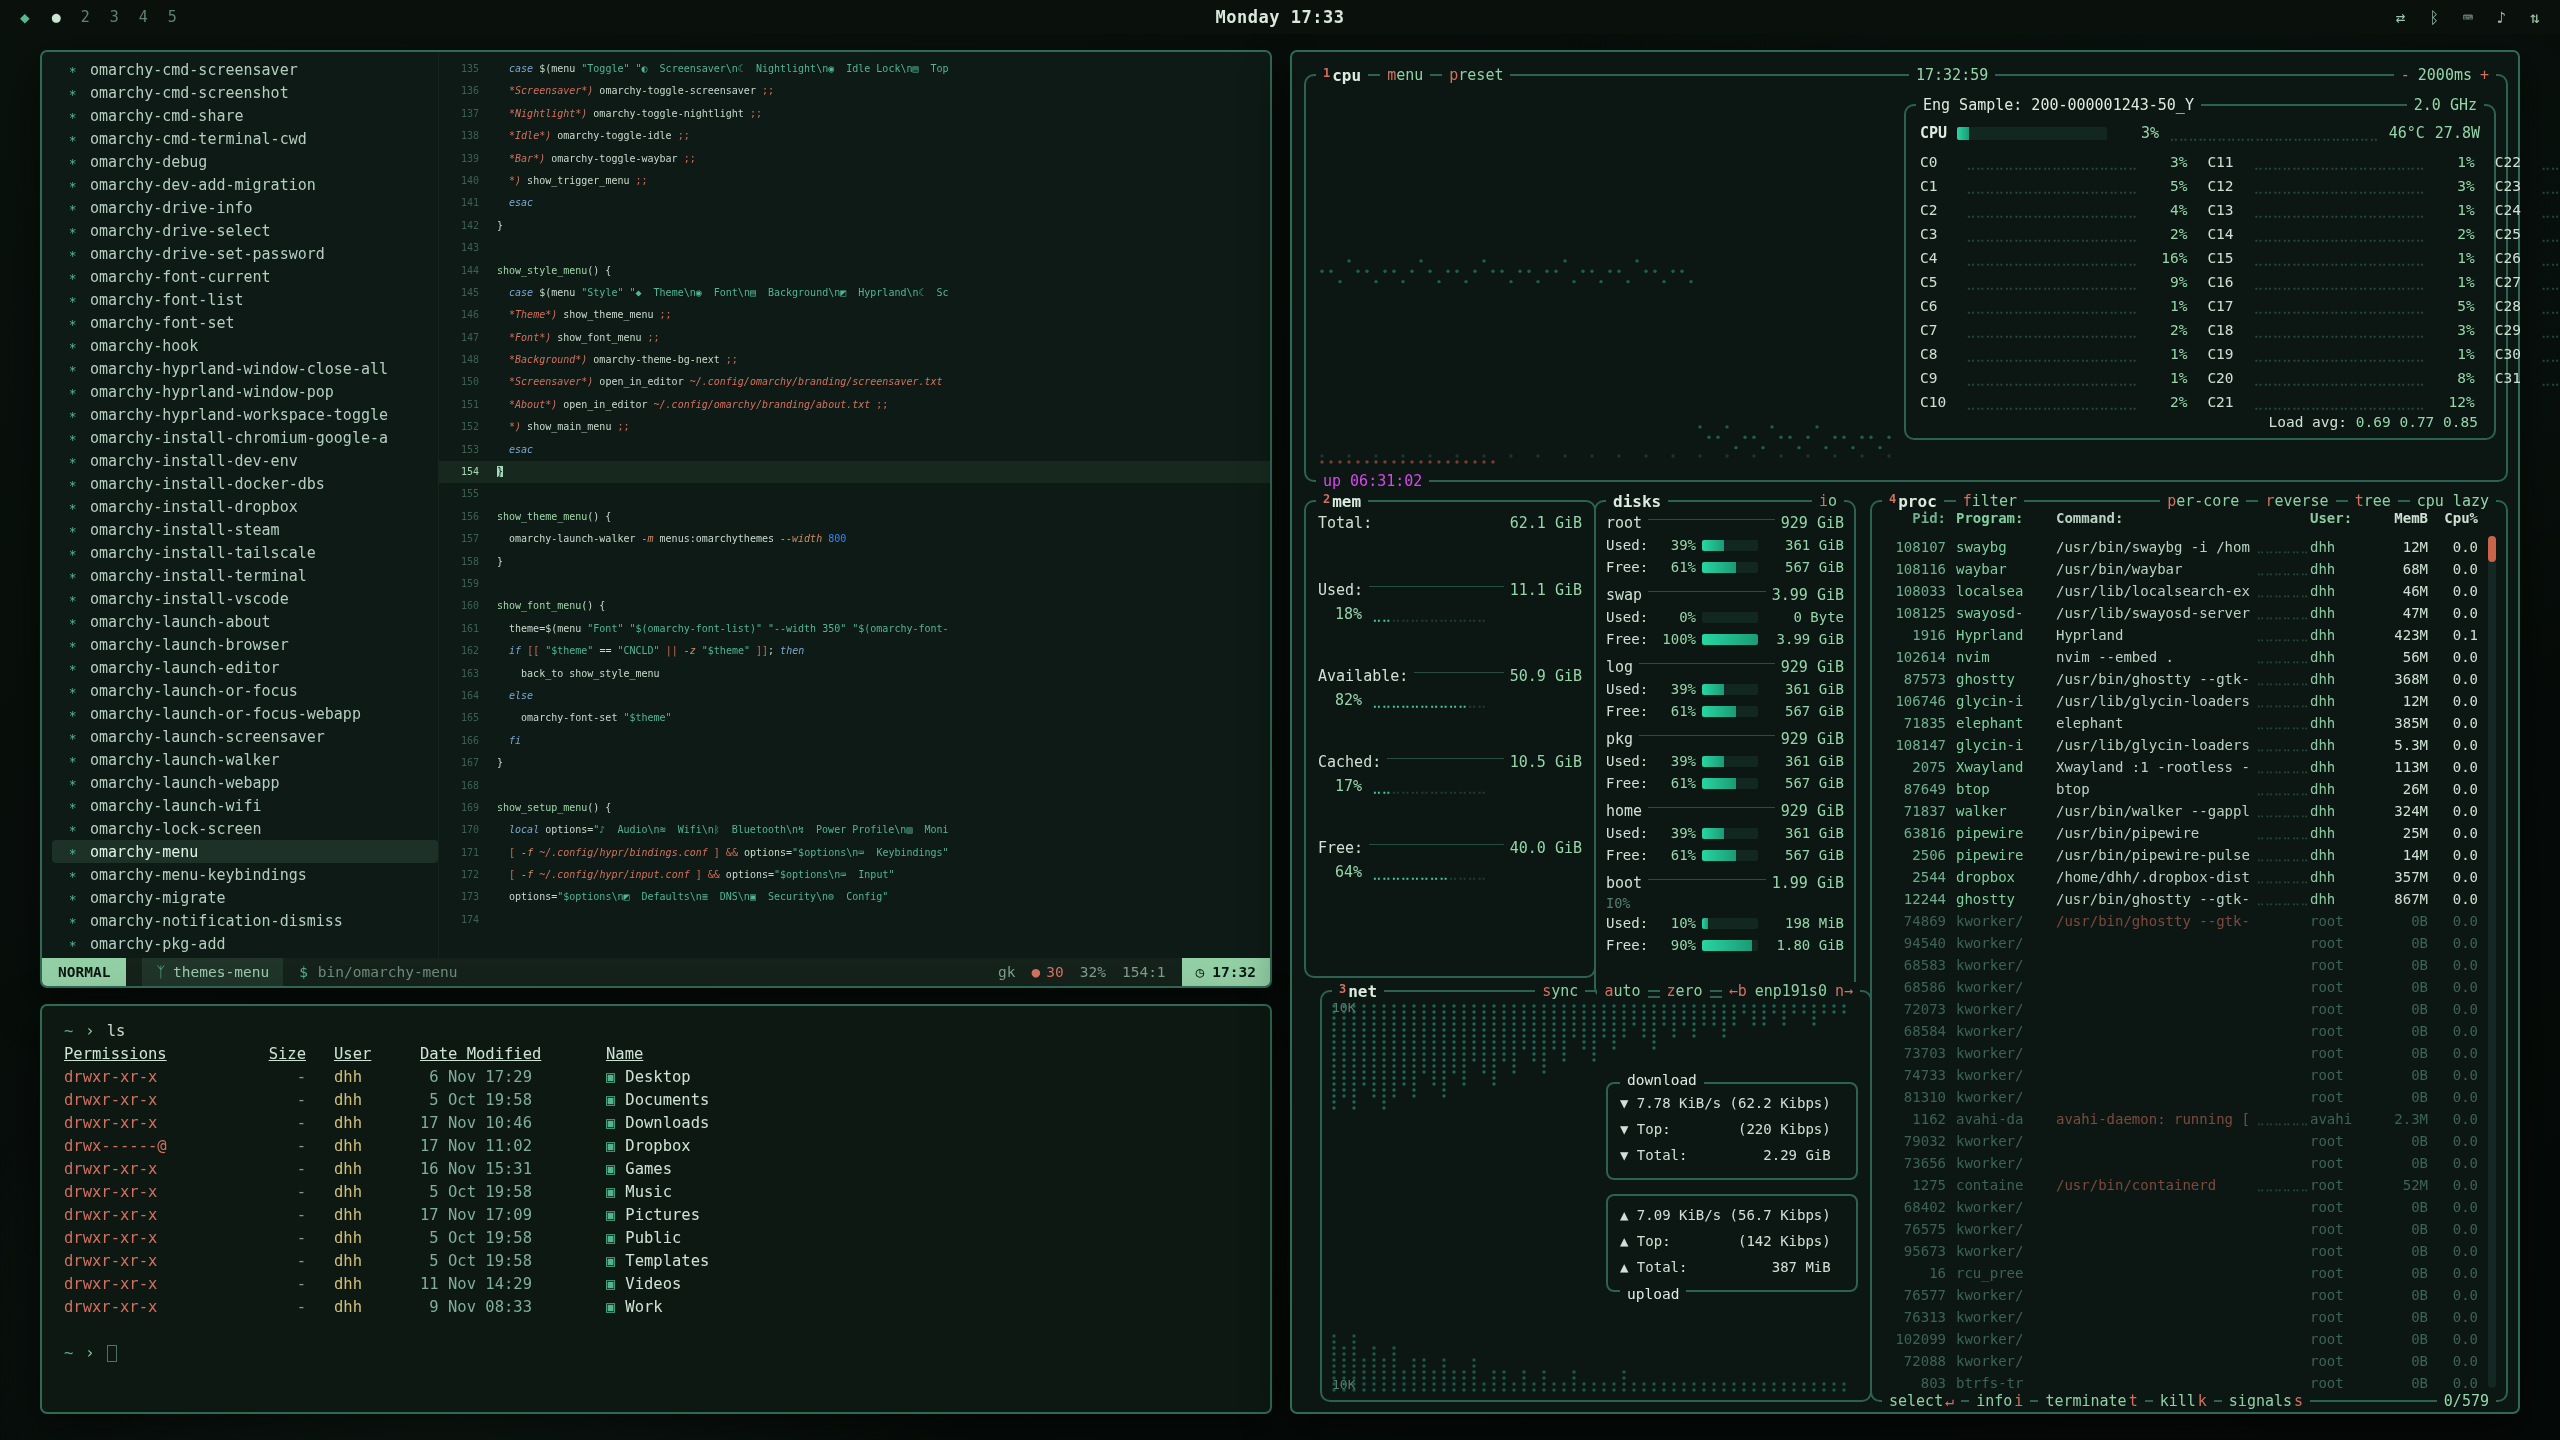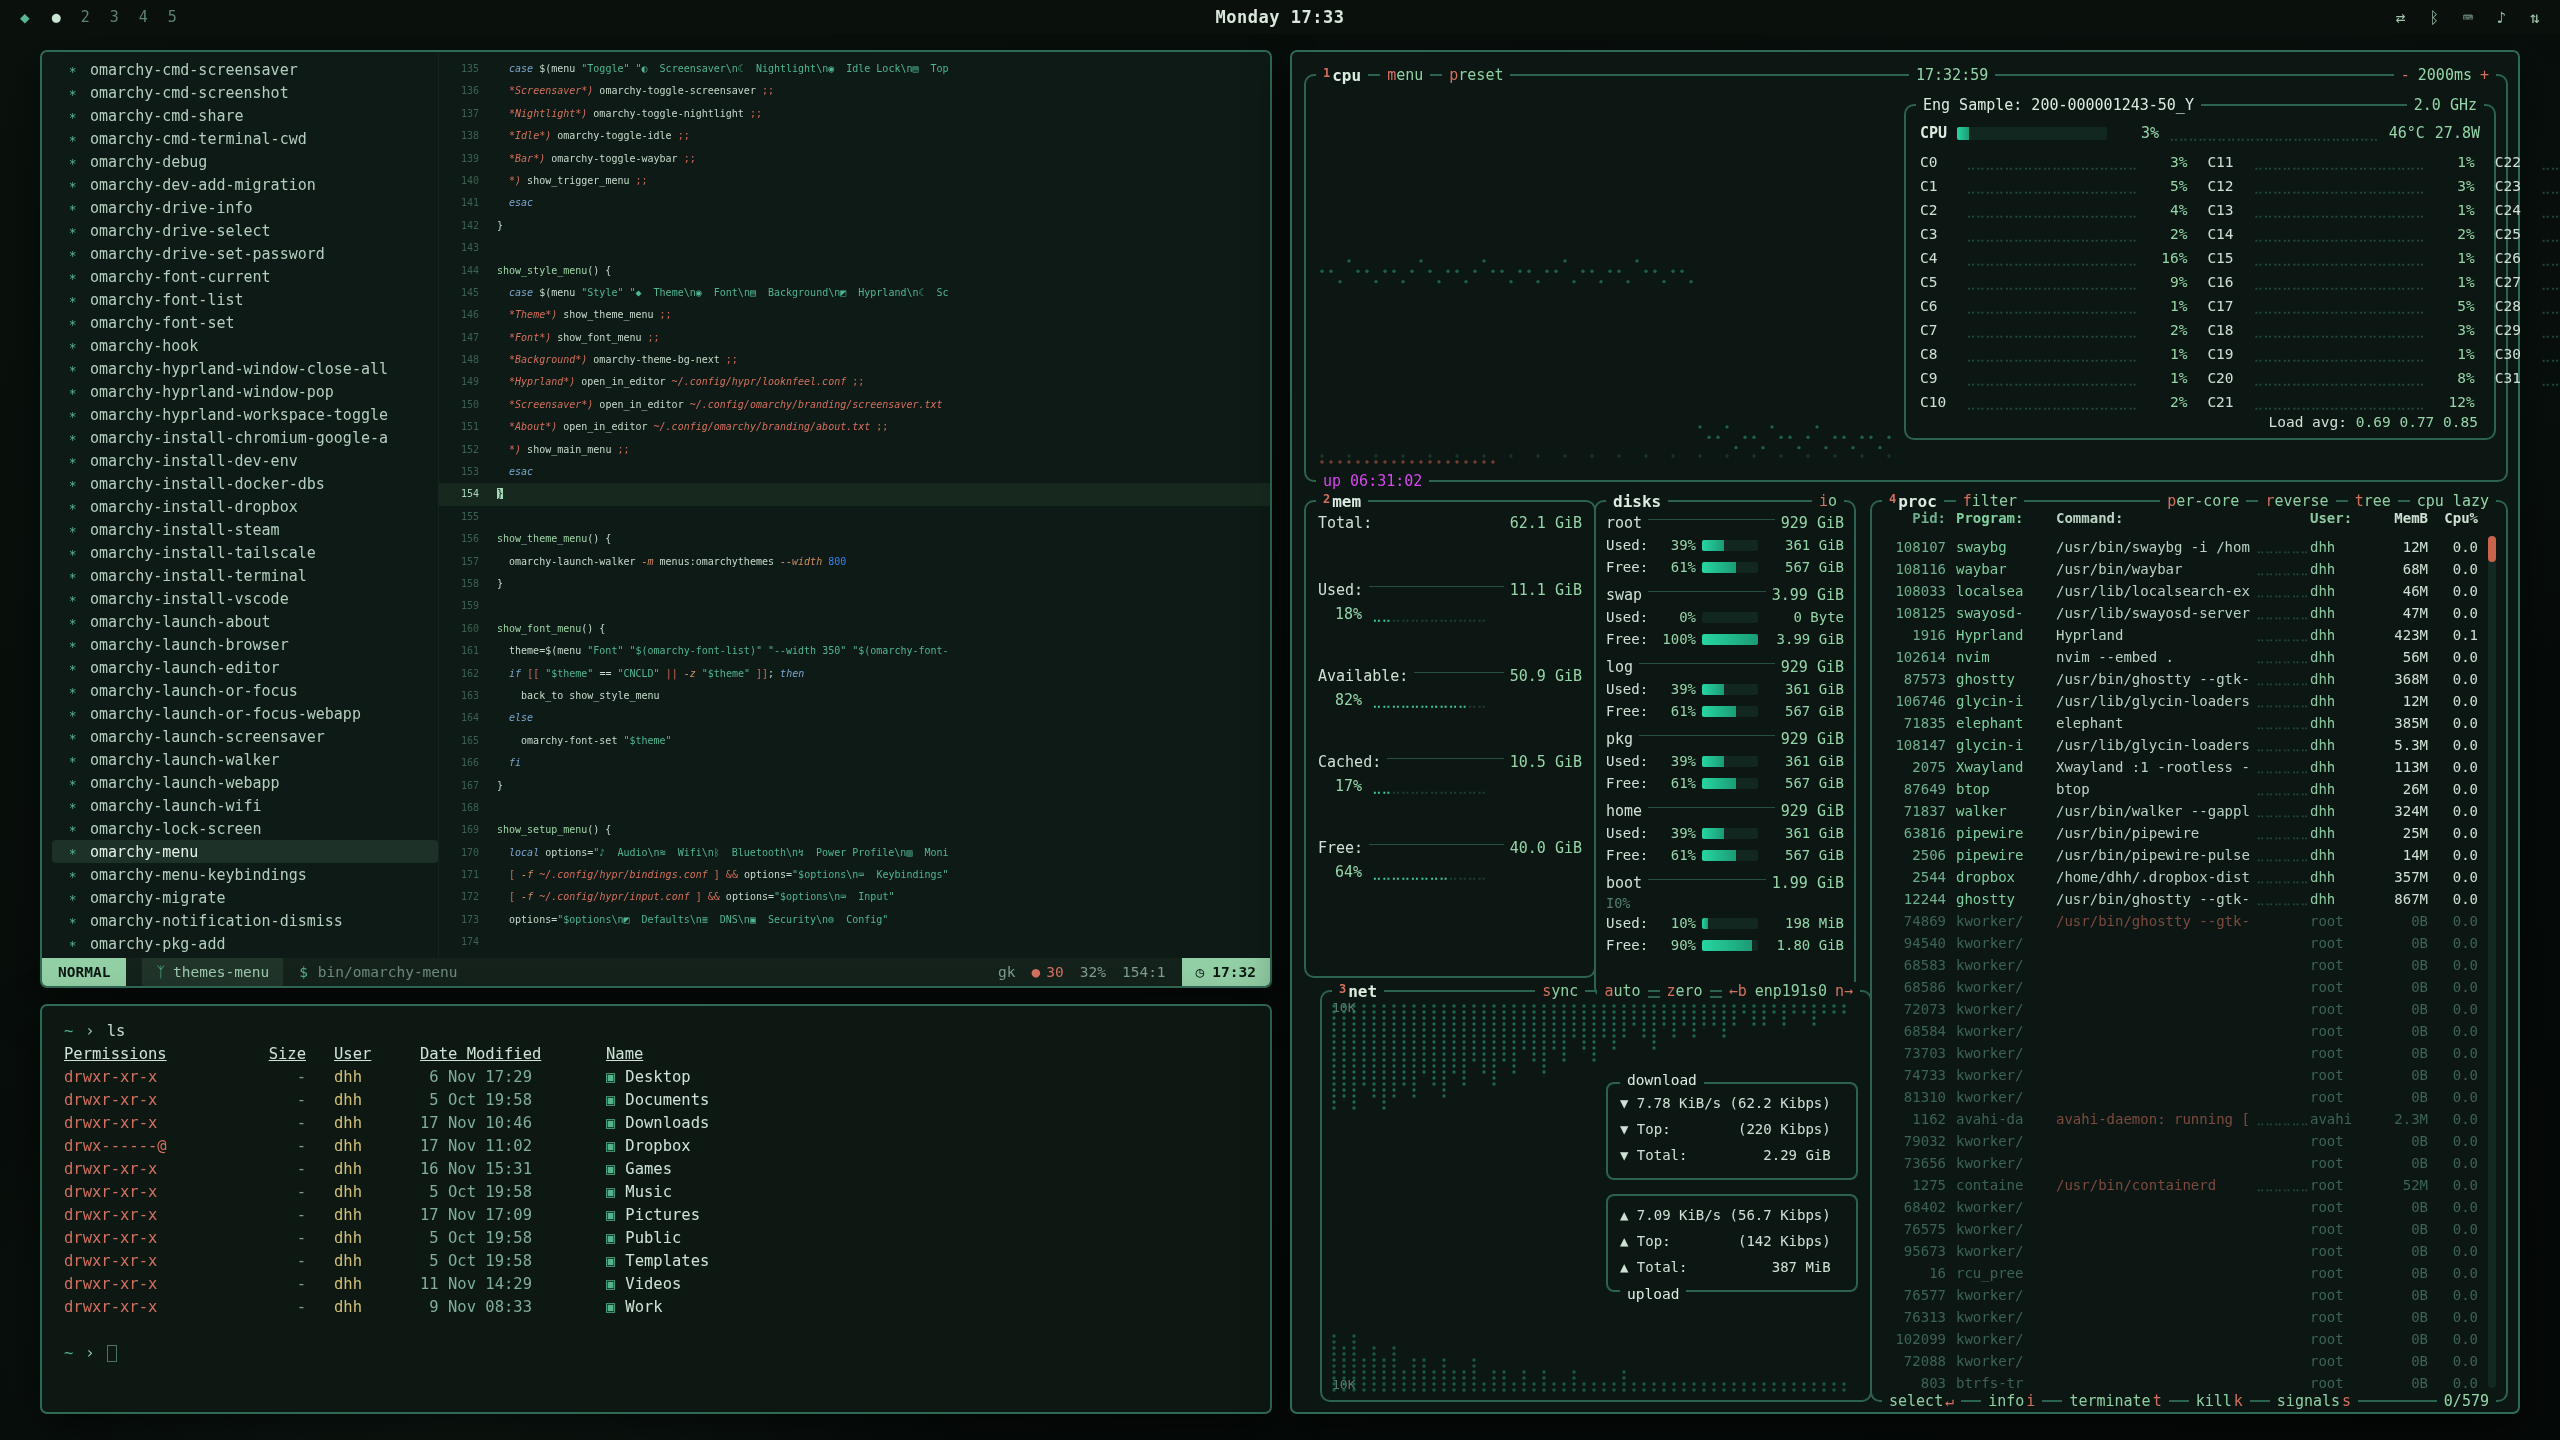--- a/index.html
+++ b/index.html
@@ -352,21 +352,20 @@
           <div class="code-row"><span class="gutter">139</span><span class="code-text"><span>  </span><span class="tk-pat">*Bar*)</span><span> omarchy-toggle-waybar </span><span class="tk-op">;;</span></span></div>
           <div class="code-row"><span class="gutter">140</span><span class="code-text"><span>  </span><span class="tk-pat">*)</span><span> show_trigger_menu </span><span class="tk-op">;;</span></span></div>
           <div class="code-row"><span class="gutter">141</span><span class="code-text"><span>  </span><span class="tk-kw">esac</span></span></div>
           <div class="code-row"><span class="gutter">142</span><span class="code-text"><span>}</span></span></div>
           <div class="code-row"><span class="gutter">143</span><span class="code-text"></span></div>
           <div class="code-row"><span class="gutter">144</span><span class="code-text"><span class="tk-fn">show_style_menu</span><span>() {</span></span></div>
           <div class="code-row"><span class="gutter">145</span><span class="code-text"><span>  </span><span class="tk-kw">case</span><span> $(menu </span><span class="tk-str">"Style"</span><span> </span><span class="tk-str">"◆  Theme\n◉  Font\n▤  Background\n◩  Hyprland\n☾  Sc</span></span></div>
           <div class="code-row"><span class="gutter">146</span><span class="code-text"><span>  </span><span class="tk-pat">*Theme*)</span><span> show_theme_menu </span><span class="tk-op">;;</span></span></div>
           <div class="code-row"><span class="gutter">147</span><span class="code-text"><span>  </span><span class="tk-pat">*Font*)</span><span> show_font_menu </span><span class="tk-op">;;</span></span></div>
           <div class="code-row"><span class="gutter">148</span><span class="code-text"><span>  </span><span class="tk-pat">*Background*)</span><span> omarchy-theme-bg-next </span><span class="tk-op">;;</span></span></div>
-          <div class="code-row"><span class="gutter">149</span><span class="code-text"><span>  </span><span class="tk-pat">*Hyprland*)</span><span> open_in_editor </span><span class="tk-path">~/.config/hypr/looknfeel.conf</span><span> </span><span class="tk-op">;;</span></span></div>
           <div class="code-row"><span class="gutter">150</span><span class="code-text"><span>  </span><span class="tk-pat">*Screensaver*)</span><span> open_in_editor </span><span class="tk-path">~/.config/omarchy/branding/screensaver.txt</span></span></div>
           <div class="code-row"><span class="gutter">151</span><span class="code-text"><span>  </span><span class="tk-pat">*About*)</span><span> open_in_editor </span><span class="tk-path">~/.config/omarchy/branding/about.txt</span><span> </span><span class="tk-op">;;</span></span></div>
           <div class="code-row"><span class="gutter">152</span><span class="code-text"><span>  </span><span class="tk-pat">*)</span><span> show_main_menu </span><span class="tk-op">;;</span></span></div>
           <div class="code-row"><span class="gutter">153</span><span class="code-text"><span>  </span><span class="tk-kw">esac</span></span></div>
           <div class="code-row cursorline"><span class="gutter">154</span><span class="code-text"><span class="cursor">}</span><span></span></span></div>
           <div class="code-row"><span class="gutter">155</span><span class="code-text"></span></div>
           <div class="code-row"><span class="gutter">156</span><span class="code-text"><span class="tk-fn">show_theme_menu</span><span>() {</span></span></div>
           <div class="code-row"><span class="gutter">157</span><span class="code-text"><span>  omarchy-launch-walker</span><span> </span><span class="tk-flag">-m</span><span> menus:omarchythemes</span><span> </span><span class="tk-flag">--width</span><span> </span><span class="tk-num">800</span></span></div>
           <div class="code-row"><span class="gutter">158</span><span class="code-text"><span>}</span></span></div>
           <div class="code-row"><span class="gutter">159</span><span class="code-text"></span></div>
@@ -2082,21 +2081,21 @@
           <span class="pr-meter"></span>
           <span class="pr-user">root</span>
           <span class="pr-mem">0B</span>
           <span class="pr-cpu">0.0</span>
         </div>
       </div>
     <div id="proc-scroll">
         <div id="proc-thumb"></div>
       </div>
     <div class="bfoot">
-      <span id="proc-footer-chips" style="display:inline-flex;gap:20px">
+      <span id="proc-footer-chips" style="display:inline-flex;gap:8px">
           <span class="btag chip">
             <span class="flabel">select</span>
             <span class="fkey"> ↵</span>
           </span>
           <span class="btag chip">
             <span class="flabel">info</span>
             <span class="fkey"> i</span>
           </span>
           <span class="btag chip">
             <span class="flabel">terminate</span>

